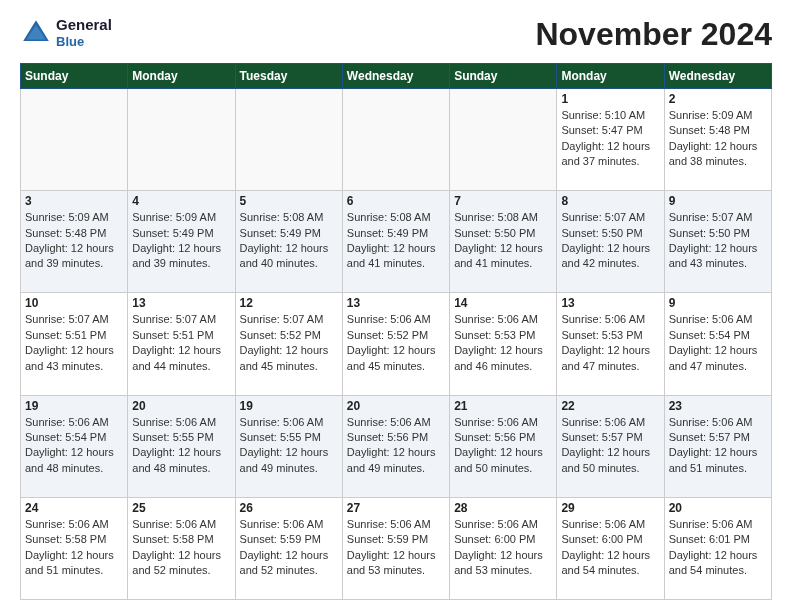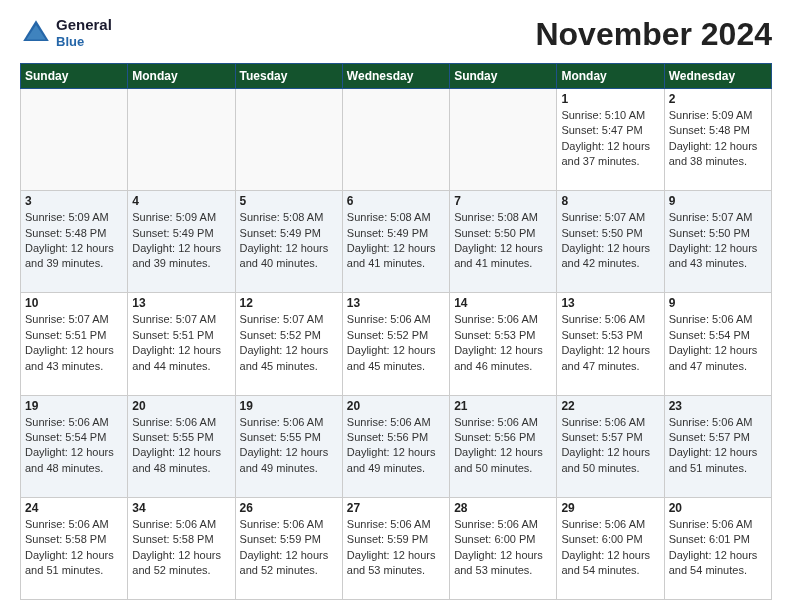--- a/index.html
+++ b/index.html
@@ -298,21 +298,21 @@
         </tr>
         <tr>
           <td class="row-white">
             <div class="day-num">24</div>
             <div class="day-info" style="white-space: pre-line;">Sunrise: 5:06 AM
 Sunset: 5:58 PM
 Daylight: 12 hours
 and 51 minutes.</div>
           </td>
           <td class="row-white">
-            <div class="day-num">34</div>
+            <div class="day-num">25</div>
             <div class="day-info" style="white-space: pre-line;">Sunrise: 5:06 AM
 Sunset: 5:58 PM
 Daylight: 12 hours
 and 52 minutes.</div>
           </td>
           <td class="row-white">
             <div class="day-num">26</div>
             <div class="day-info" style="white-space: pre-line;">Sunrise: 5:06 AM
 Sunset: 5:59 PM
 Daylight: 12 hours

